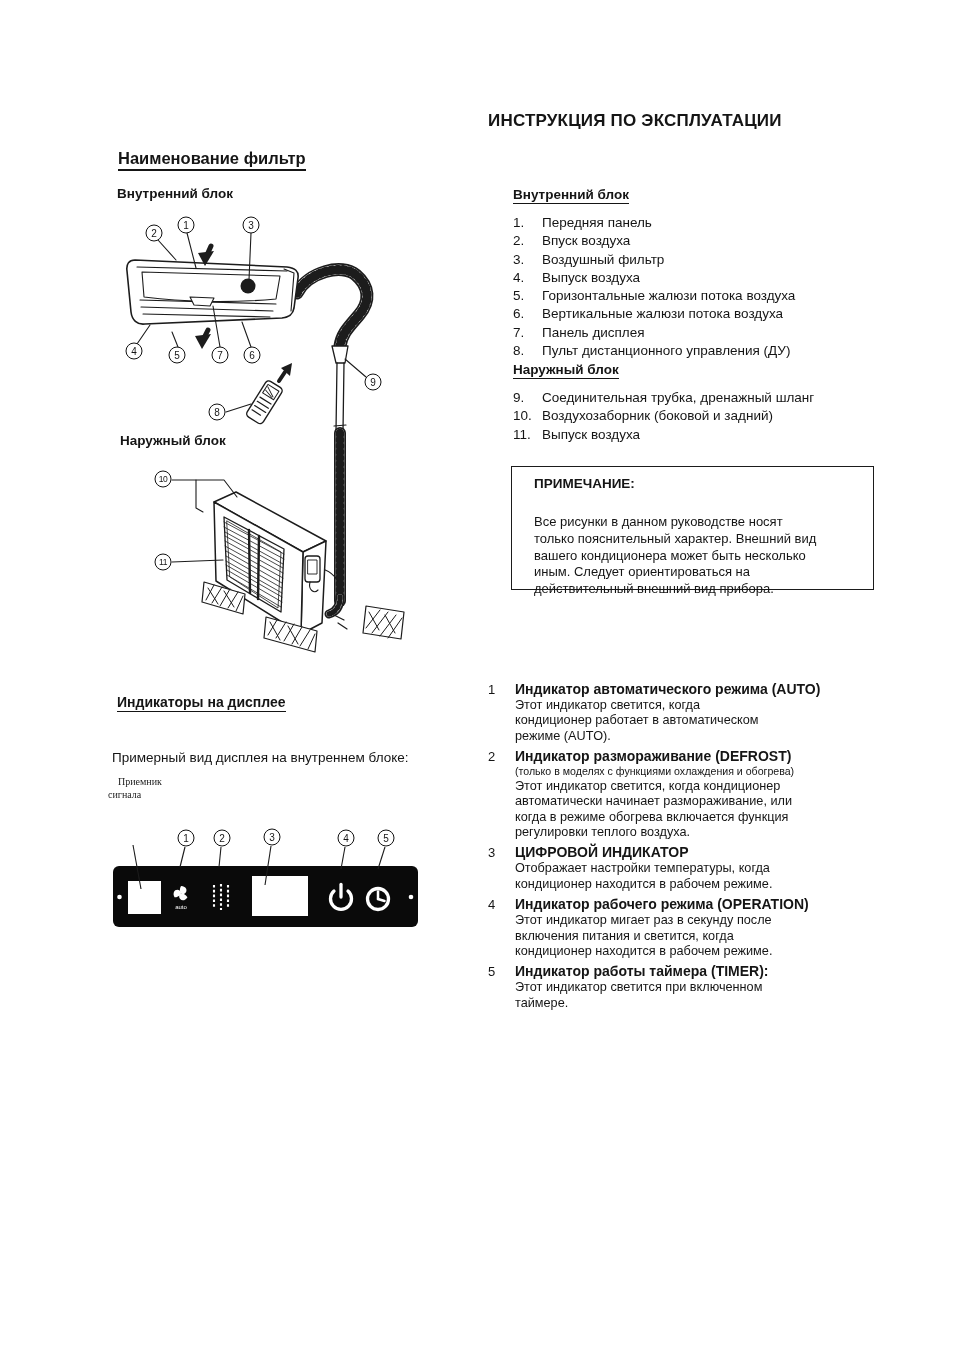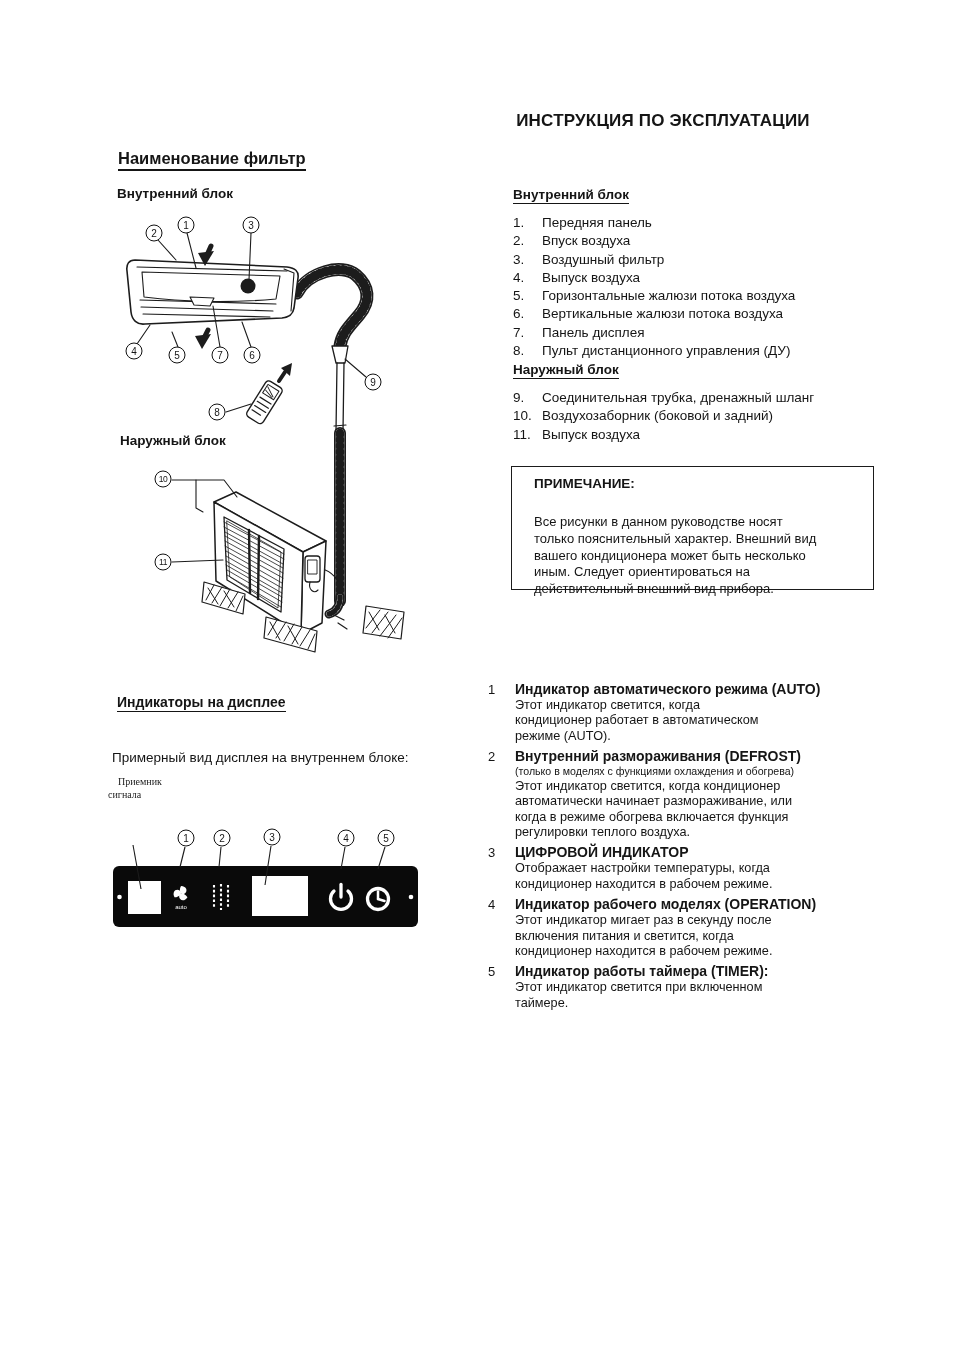--- a/index.html
+++ b/index.html
@@ -3,21 +3,21 @@
 <meta charset="utf-8">
 <style>
   html,body{margin:0;padding:0;}
   body{
     width:954px;height:1351px;position:relative;overflow:hidden;
     background:#ffffff;color:#151515;
     font-family:"Liberation Sans",sans-serif;
     -webkit-font-smoothing:antialiased;
   }
   .abs{position:absolute;}
-  .doc-title{left:453px;top:111px;width:420px;text-align:center;
+  .doc-title{left:488px;top:111px;width:420px;
     font-size:17px;font-weight:bold;letter-spacing:.2px;}
   .section-heading{left:118px;top:149px;font-size:16.5px;font-weight:bold;
     border-bottom:2px solid #151515;padding-bottom:1px;}
   .sub-label{font-size:13.5px;font-weight:bold;}
   #indoor-unit-label{left:117px;top:186px;}
   #outdoor-unit-label{left:120px;top:433px;}
   .display-heading{left:117px;top:694px;font-size:14px;font-weight:bold;
     border-bottom:1.6px solid #151515;padding-bottom:1px;}
   .display-caption{left:112px;top:750px;font-size:13.5px;}
   .receiver-label{left:108px;top:776px;font-size:10px;line-height:12.5px;color:#222;font-family:Liberation Serif, serif;}
@@ -305,40 +305,40 @@
       <div class="ind-content">
         <div class="ind-title">Индикатор автоматического режима (AUTO)</div>
         <div class="ind-body">Этот индикатор светится, когда
 кондиционер работает в автоматическом
 режиме (AUTO).</div>
       </div>
     </div>
     <div class="ind-block">
       <span class="ind-num">2</span>
       <div class="ind-content">
-        <div class="ind-title">Внутренний размораживания (DEFROST)</div>
+        <div class="ind-title">Индикатор размораживание (DEFROST)</div>
         <div class="ind-note">(только в моделях с функциями охлаждения и обогрева)</div>
         <div class="ind-body">Этот индикатор светится, когда кондиционер
 автоматически начинает размораживание, или
 когда в режиме обогрева включается функция
 регулировки теплого воздуха.</div>
       </div>
     </div>
     <div class="ind-block">
       <span class="ind-num">3</span>
       <div class="ind-content">
         <div class="ind-title">ЦИФРОВОЙ ИНДИКАТОР</div>
         <div class="ind-body">Отображает настройки температуры, когда
 кондиционер находится в рабочем режиме.</div>
       </div>
     </div>
     <div class="ind-block">
       <span class="ind-num">4</span>
       <div class="ind-content">
-        <div class="ind-title">Индикатор рабочего моделях (OPERATION)</div>
+        <div class="ind-title">Индикатор рабочего режима (OPERATION)</div>
         <div class="ind-body">Этот индикатор мигает раз в секунду после
 включения питания и светится, когда
 кондиционер находится в рабочем режиме.</div>
       </div>
     </div>
     <div class="ind-block">
       <span class="ind-num">5</span>
       <div class="ind-content">
         <div class="ind-title">Индикатор работы таймера (TIMER):</div>
         <div class="ind-body">Этот индикатор светится при включенном

